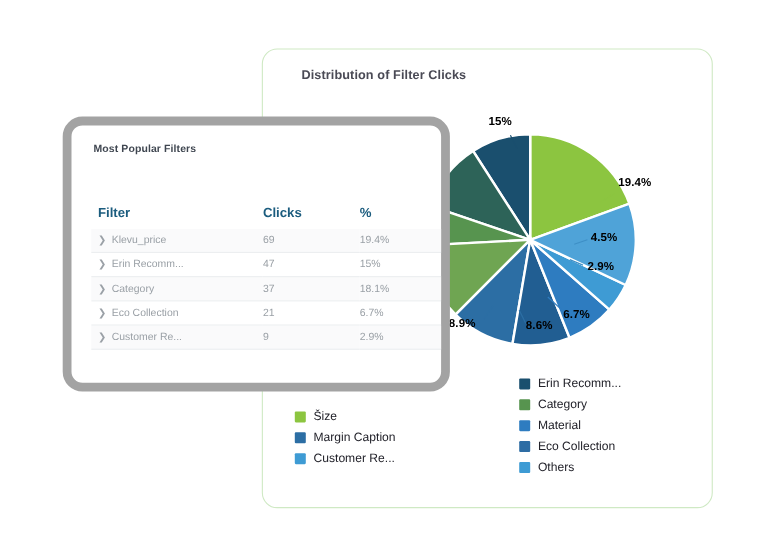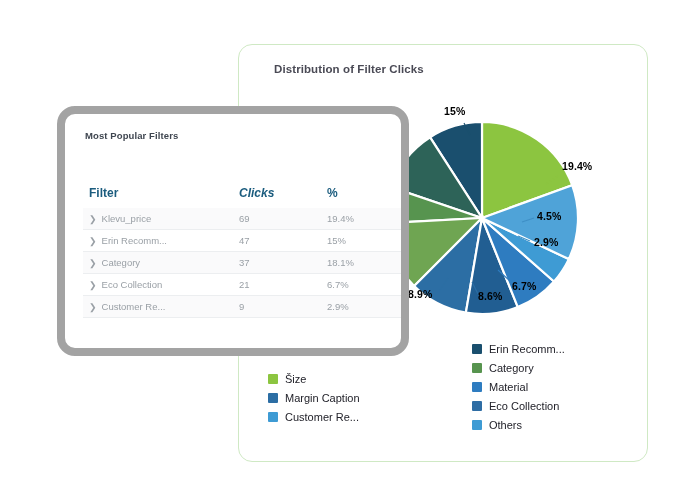--- a/index.html
+++ b/index.html
@@ -67,21 +67,21 @@
     margin-top:32px;
   }
   .tbl th{
     text-align:left;
     font-size:12px;
     font-weight:bold;
     color:#1b5c7e;
     padding:4px 0 8px 0;
   }
   .tbl th.c-filter{width:150px;padding-left:6px;}
-  .tbl th.c-clicks{width:88px;font-style:italic;}
+  .tbl th.c-clicks{width:88px;}
   .tbl th.c-pct{width:78px;}
   .tbl td{
     font-size:9.5px;
     color:#9aa0a6;
     padding:5px 0;
     border-bottom:1px solid #eceef0;
     white-space:nowrap;
     overflow:hidden;
   }
   .tbl tbody tr:nth-child(odd) td{background:#fafafb;}

